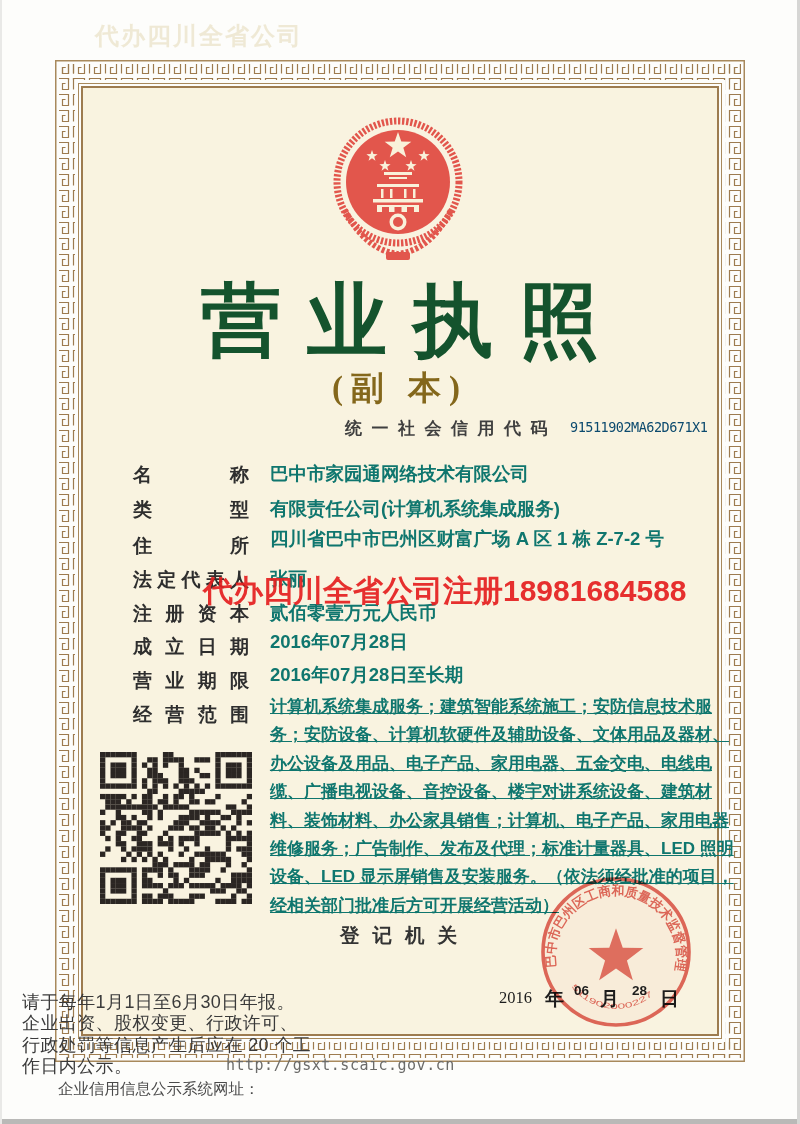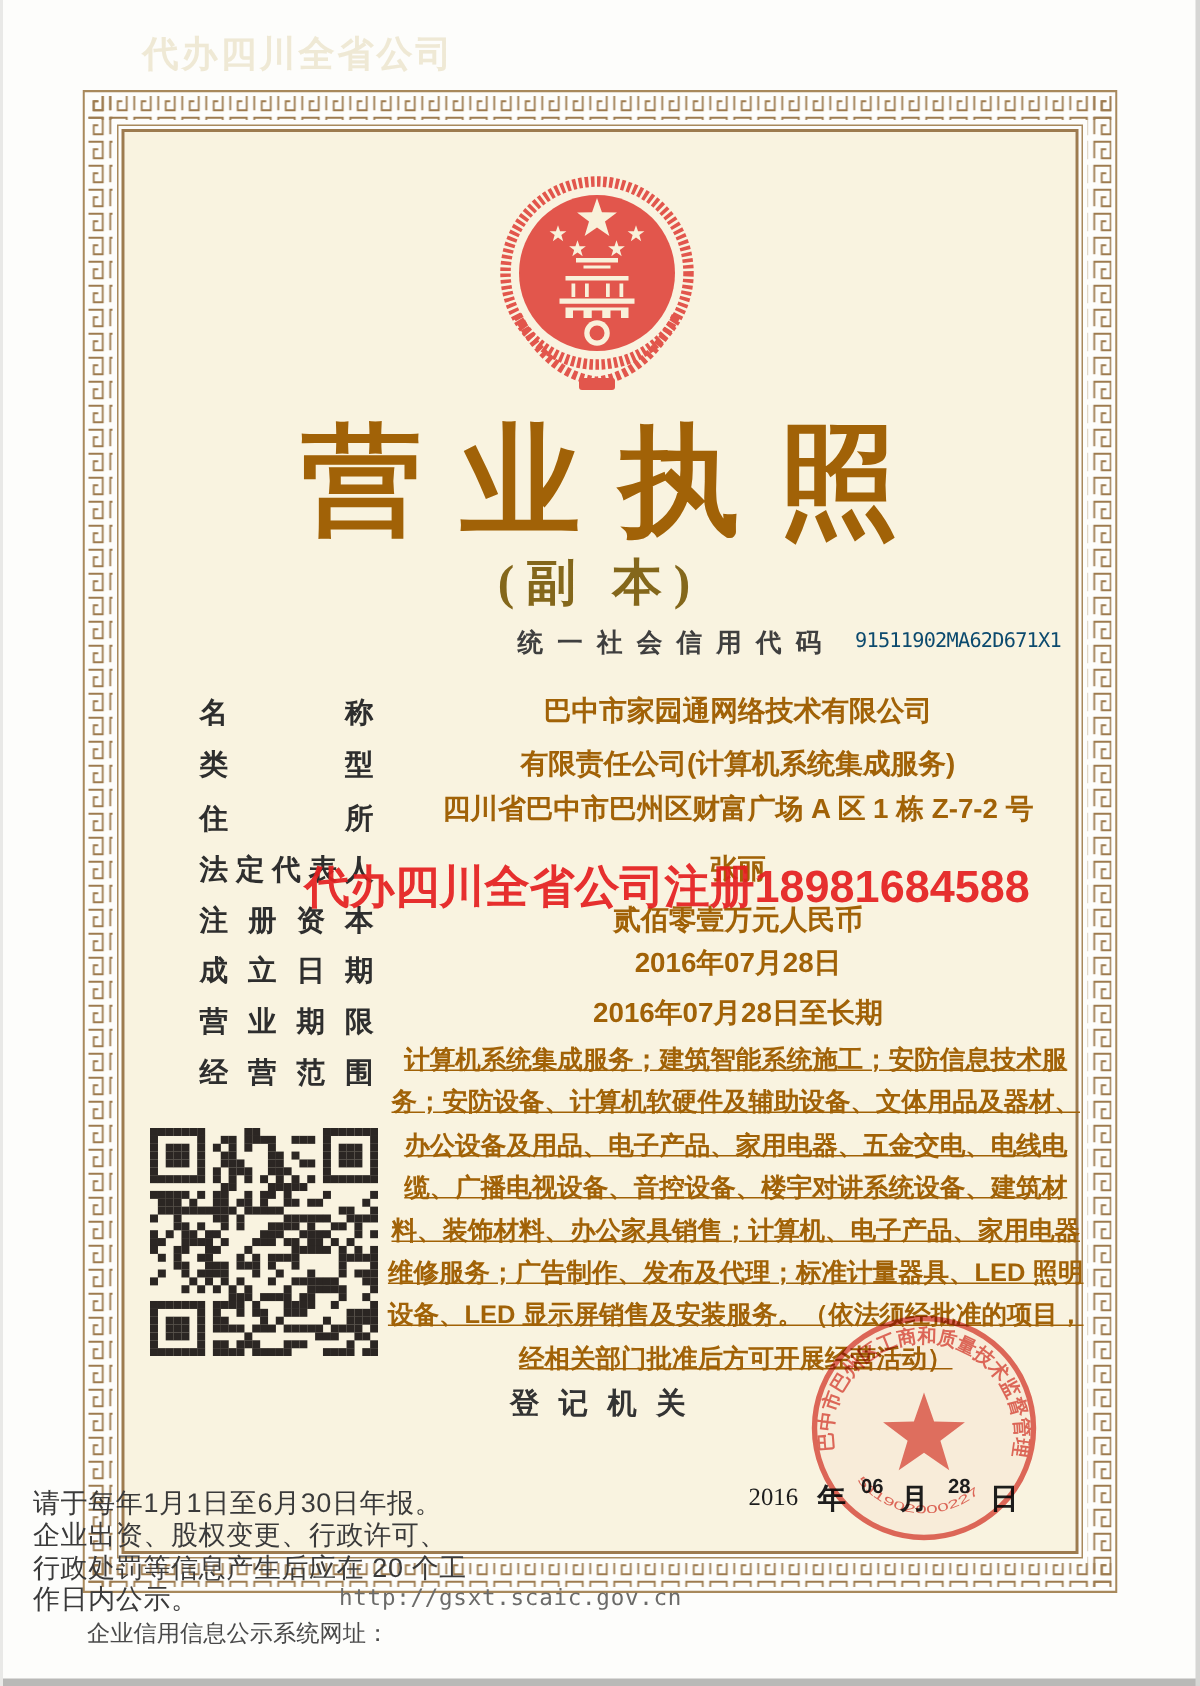--- a/index.html
+++ b/index.html
@@ -7,28 +7,28 @@
   #page{position:absolute;inset:0;}
   
   .edge{position:absolute;background:#c6c6c4;}
   .edge-b{left:0;right:0;bottom:0;height:5px;background:#b9b9b7;}
   .edge-r{top:0;bottom:0;right:0;width:3px;background:#d6d6d4;}
   .edge-l{top:0;bottom:0;left:0;width:2px;background:#e9e9e7;}
   .faint-wm{position:absolute;left:95px;top:20px;font-size:24px;font-weight:bold;color:rgba(228,216,182,0.55);letter-spacing:2px;}
   .frame{position:absolute;left:55px;top:60px;}
   .emblem{position:absolute;left:323px;top:110px;width:150px;height:158px;}
   .title{position:absolute;left:0;top:268px;width:800px;text-align:center;}
-  .title span{font-family:"Liberation Sans",sans-serif;font-weight:bold;font-size:80px;color:#a16207;letter-spacing:26px;margin-right:-26px;}
+  .title span{font-family:"Liberation Sans",sans-serif;font-weight:bold;font-size:80px;color:#14532d;letter-spacing:26px;margin-right:-26px;}
   .subtitle{position:absolute;left:0;top:366px;width:800px;text-align:center;font-family:"Liberation Serif",serif;font-weight:600;font-size:33px;color:#84671b;letter-spacing:8px;}
   .code-line{position:absolute;left:0;top:417px;width:800px;height:26px;}
   .code-label{position:absolute;left:345px;top:0;font-size:17px;font-weight:600;color:#3f3f3f;letter-spacing:9.5px;}
   .code-val{position:absolute;left:570px;top:2px;font-family:"DejaVu Sans Mono",monospace;font-size:13.5px;letter-spacing:-0.5px;color:#0c4a6e;}
   .row{position:absolute;left:0;width:800px;}
   .fl{position:absolute;left:133px;display:inline-block;width:116px;font-size:19px;font-weight:600;color:#2e2e2e;text-align:justify;text-align-last:justify;font-family:"Liberation Serif",serif;}
-  .fv{position:absolute;left:258px;width:468px;font-size:18.5px;font-weight:600;color:#a16207;line-height:24px;text-align:center;}
+  .fv{position:absolute;left:270px;width:468px;font-size:18.5px;font-weight:600;color:#0f766e;line-height:24px;}
   .fv.scope{font-size:17px;font-weight:600;line-height:28.4px;width:465px;text-decoration:underline;}
   .red-wm{position:absolute;left:203px;top:571px;font-size:30px;font-weight:700;color:#e51f1f;opacity:0.92;white-space:nowrap;z-index:6;}
   .qr{position:absolute;left:100px;top:752px;width:152px;height:152px;}
   .reg-label{position:absolute;left:340px;top:922px;font-size:19.5px;font-weight:600;color:#333;letter-spacing:13px;}
   .dpart{position:absolute;color:#1d1d1d;}
   .d-year{left:499px;top:988px;font-size:16.5px;font-family:"Liberation Serif",serif;}
   .d-yu{left:545px;top:986px;font-size:19px;font-weight:700;}
   .d-month{left:574px;top:983px;font-size:13.5px;font-weight:600;}
   .d-mu{left:600px;top:986px;font-size:19px;font-weight:700;}
   .d-day{left:632px;top:983px;font-size:13.5px;font-weight:600;}

